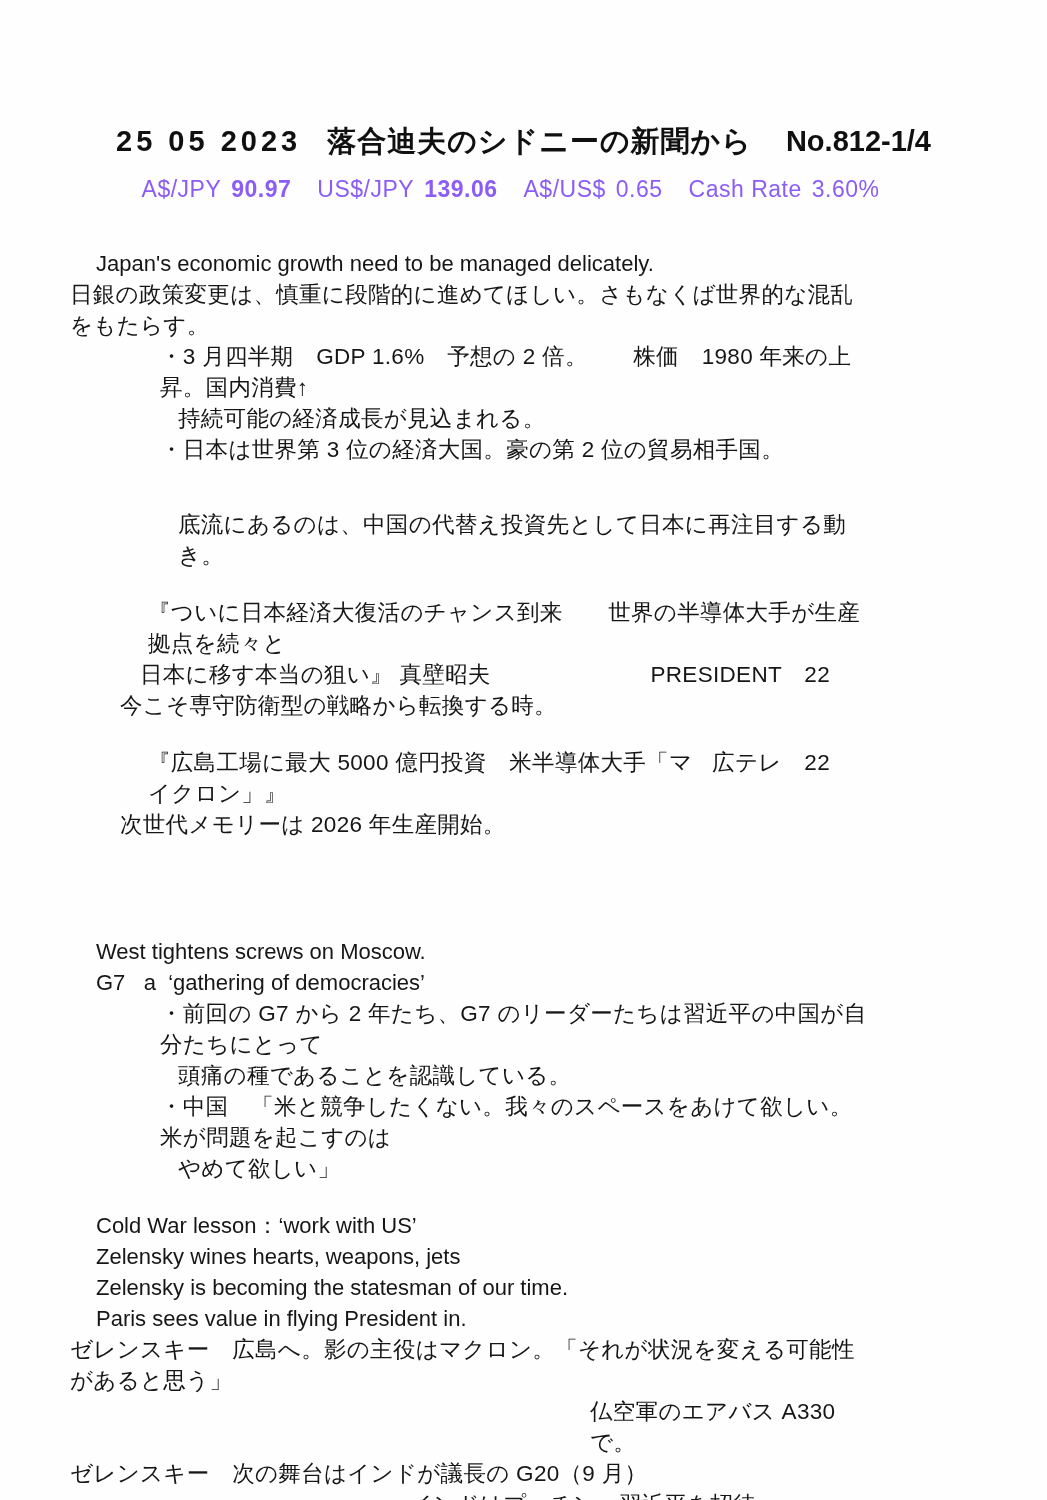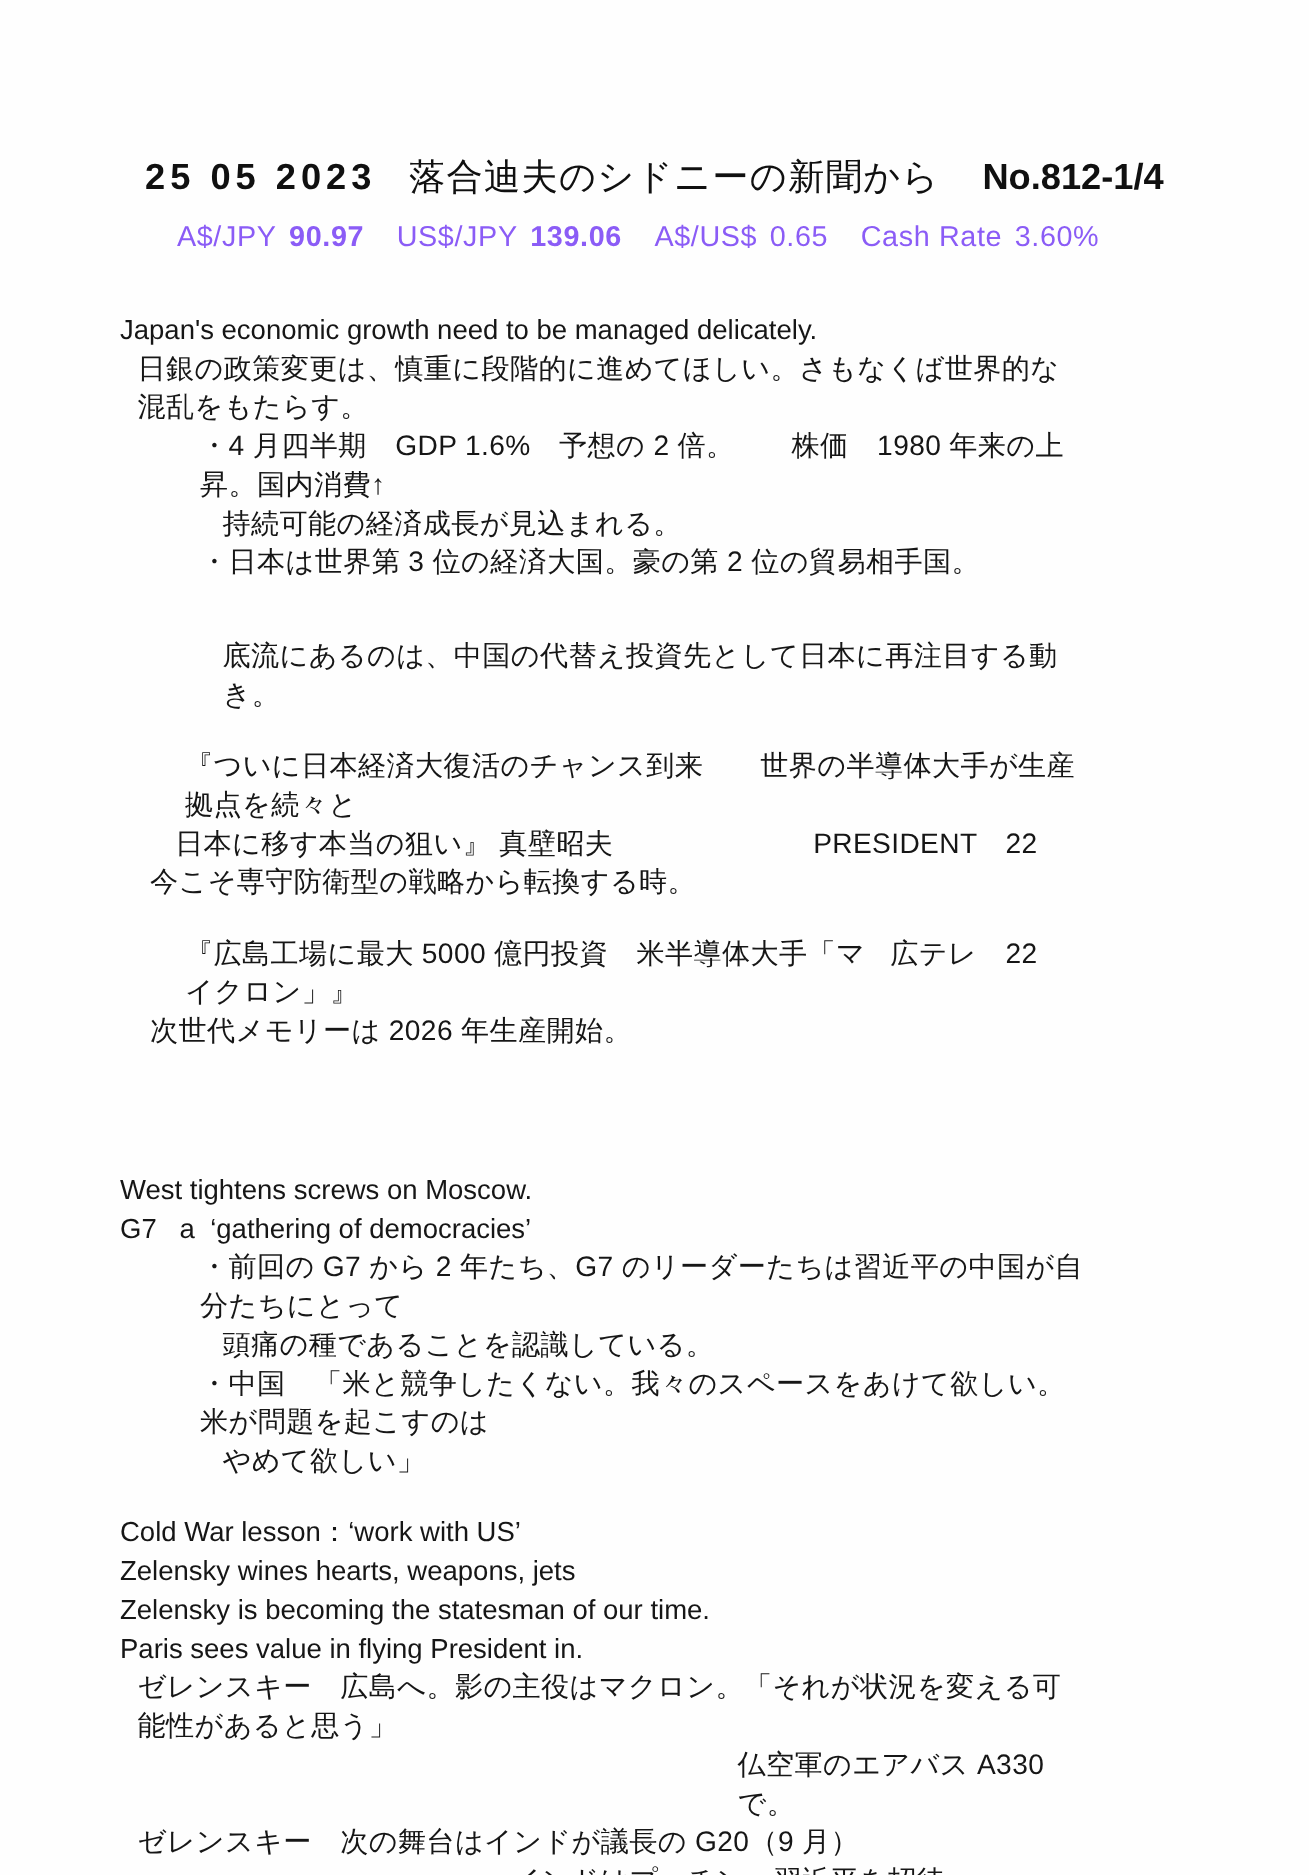--- a/index.html
+++ b/index.html
@@ -33,21 +33,21 @@
     font-size: 29px;
     letter-spacing: 0.5px;
     white-space: nowrap;
     color: #101010;
   }
   .header-line1 .date-part {
     font-weight: 600;
     letter-spacing: 4px;
   }
   .header-line1 .title-part {
-    font-weight: 400;
+    font-weight: 700;
     margin-left: 26px;
     letter-spacing: 1px;
     margin-top: 28px;
   }
   .header-line1 .issue-part {
     font-weight: 600;
     margin-left: 34px;
     letter-spacing: 0px;
   }
 
@@ -77,21 +77,21 @@
   }
   .ln.jp {
     font-size: 22.5px;
     letter-spacing: 0.3px;
   }
   .gap-md { height: 26px; }
   .gap-lg { height: 44px; }
   .gap-xl { height: 96px; }
 
   .i-0  { padding-left: 96px; }
-  .i-1  { padding-left: 110px; }
+  .i-1  { padding-left: 70px; }
   .i-2  { padding-left: 160px; }
   .i-3  { padding-left: 178px; }
   .i-4  { padding-left: 120px; }
   .i-6  { padding-left: 148px; }
   .i-7  { padding-left: 140px; }
   .i-8  { padding-left: 410px; }
   .i-9  { padding-left: 590px; }
 
   .row {
     display: flex;
@@ -119,21 +119,21 @@
     </div>
     <div class="header-line2">
       <span class="grp"><span class="lbl">A$/JPY</span><span class="val">90.97</span></span><span class="grp"><span class="lbl">US$/JPY</span><span class="val">139.06</span></span><span class="grp"><span class="lbl">A$/US$</span><span class="val light">0.65</span></span><span class="grp"><span class="lbl">Cash Rate</span><span class="val light">3.60%</span></span>
     </div>
   </div>
 
   <div class="content">
 
     <div class="ln i-0">Japan's economic growth need to be managed delicately.</div>
     <div class="ln jp i-1">日銀の政策変更は、慎重に段階的に進めてほしい。さもなくば世界的な混乱をもたらす。</div>
-    <div class="ln jp i-2">・4 月四半期　GDP 1.6%　予想の 2 倍。　　株価　1980 年来の上昇。国内消費↑</div>
+    <div class="ln jp i-2">・3 月四半期　GDP 1.6%　予想の 2 倍。　　株価　1980 年来の上昇。国内消費↑</div>
     <div class="ln jp i-3">持続可能の経済成長が見込まれる。</div>
     <div class="ln jp i-2">・日本は世界第 3 位の経済大国。豪の第 2 位の貿易相手国。</div>
 
     <div class="gap-lg"></div>
 
     <div class="ln jp i-3">底流にあるのは、中国の代替え投資先として日本に再注目する動き。</div>
 
     <div class="gap-md"></div>
 
     <div class="ln jp i-6">『ついに日本経済大復活のチャンス到来　　世界の半導体大手が生産拠点を続々と</div>

